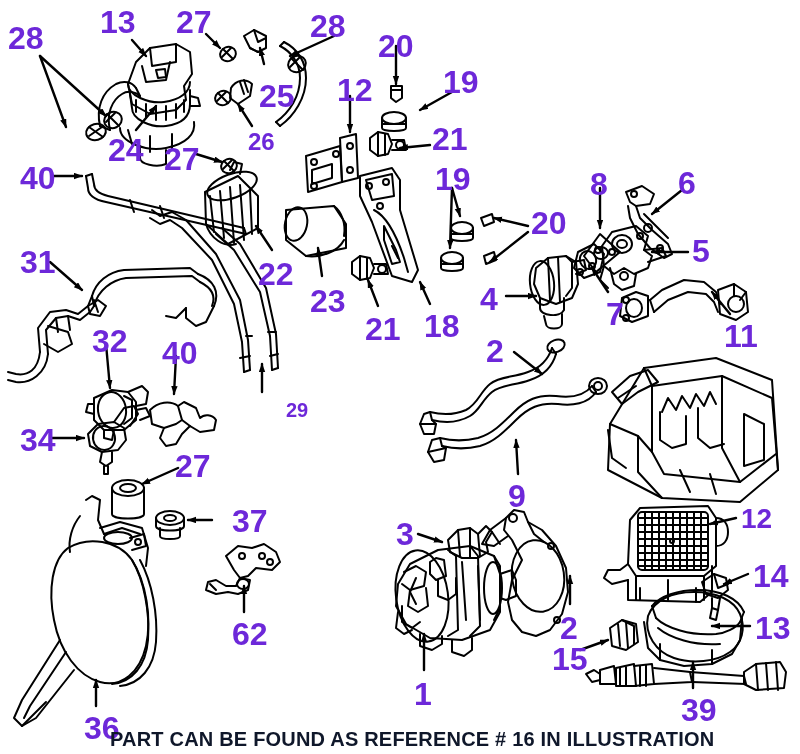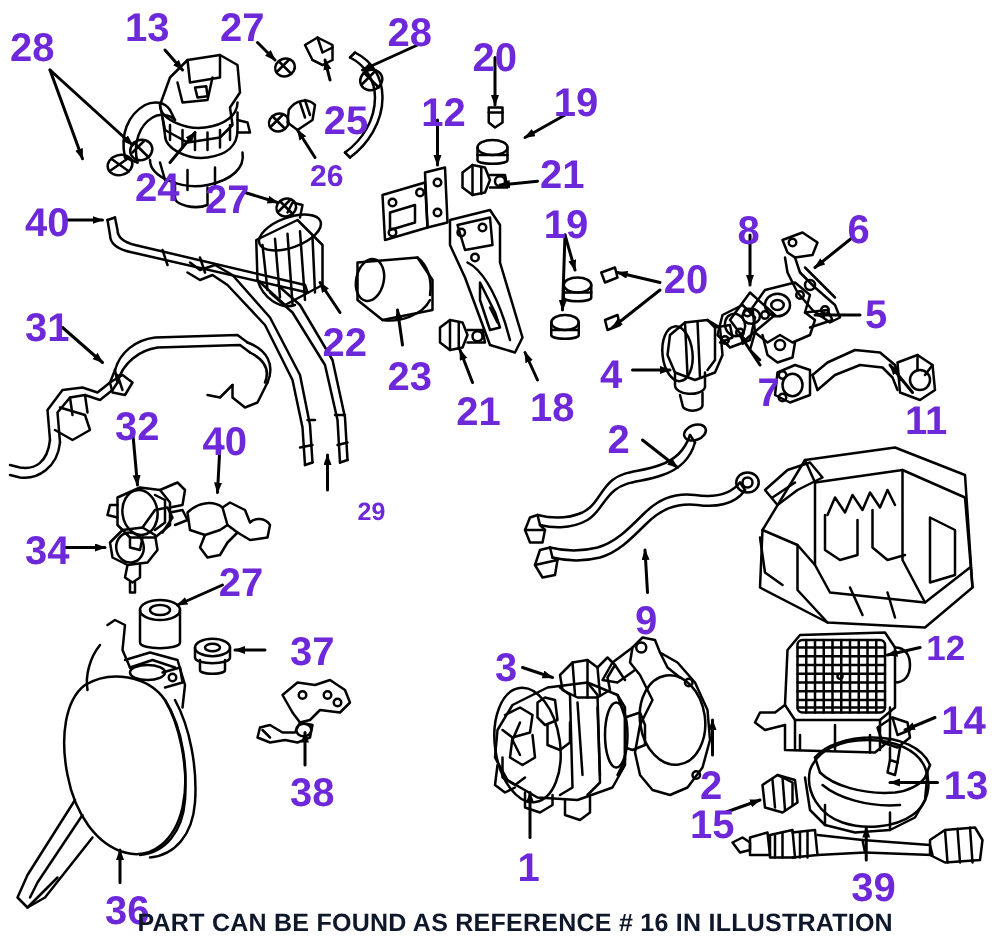--- a/index.html
+++ b/index.html
@@ -558,21 +558,21 @@
   <span class="callout" style="left:250px;top:400px;font-size:20px;margin-left:36px;">29</span>
   <span class="callout" style="left:20px;top:424px;font-size:32px;">34</span>
   <span class="callout" style="left:508px;top:480px;font-size:32px;">9</span>
   <span class="callout" style="left:175px;top:450px;font-size:32px;">27</span>
   <span class="callout" style="left:741px;top:505px;font-size:28px;">12</span>
   <span class="callout" style="left:232px;top:505px;font-size:32px;">37</span>
   <span class="callout" style="left:396px;top:518px;font-size:32px;">3</span>
   <span class="callout" style="left:753px;top:560px;font-size:32px;">14</span>
   <span class="callout" style="left:560px;top:612px;font-size:32px;">2</span>
   <span class="callout" style="left:755px;top:612px;font-size:32px;">13</span>
-  <span class="callout" style="left:232px;top:618px;font-size:32px;">38</span>
+  <span class="callout" style="left:232px;top:618px;font-size:32px;">62</span>
   <span class="callout" style="left:552px;top:643px;font-size:32px;">15</span>
   <span class="callout" style="left:414px;top:678px;font-size:32px;">1</span>
   <span class="callout" style="left:681px;top:694px;font-size:32px;">39</span>
   <span class="callout" style="left:84px;top:712px;font-size:32px;">36</span>
 
   <div id="footer-note">PART CAN BE FOUND AS REFERENCE # 16 IN ILLUSTRATION</div>
 
 </div>
 
 </body></html>

